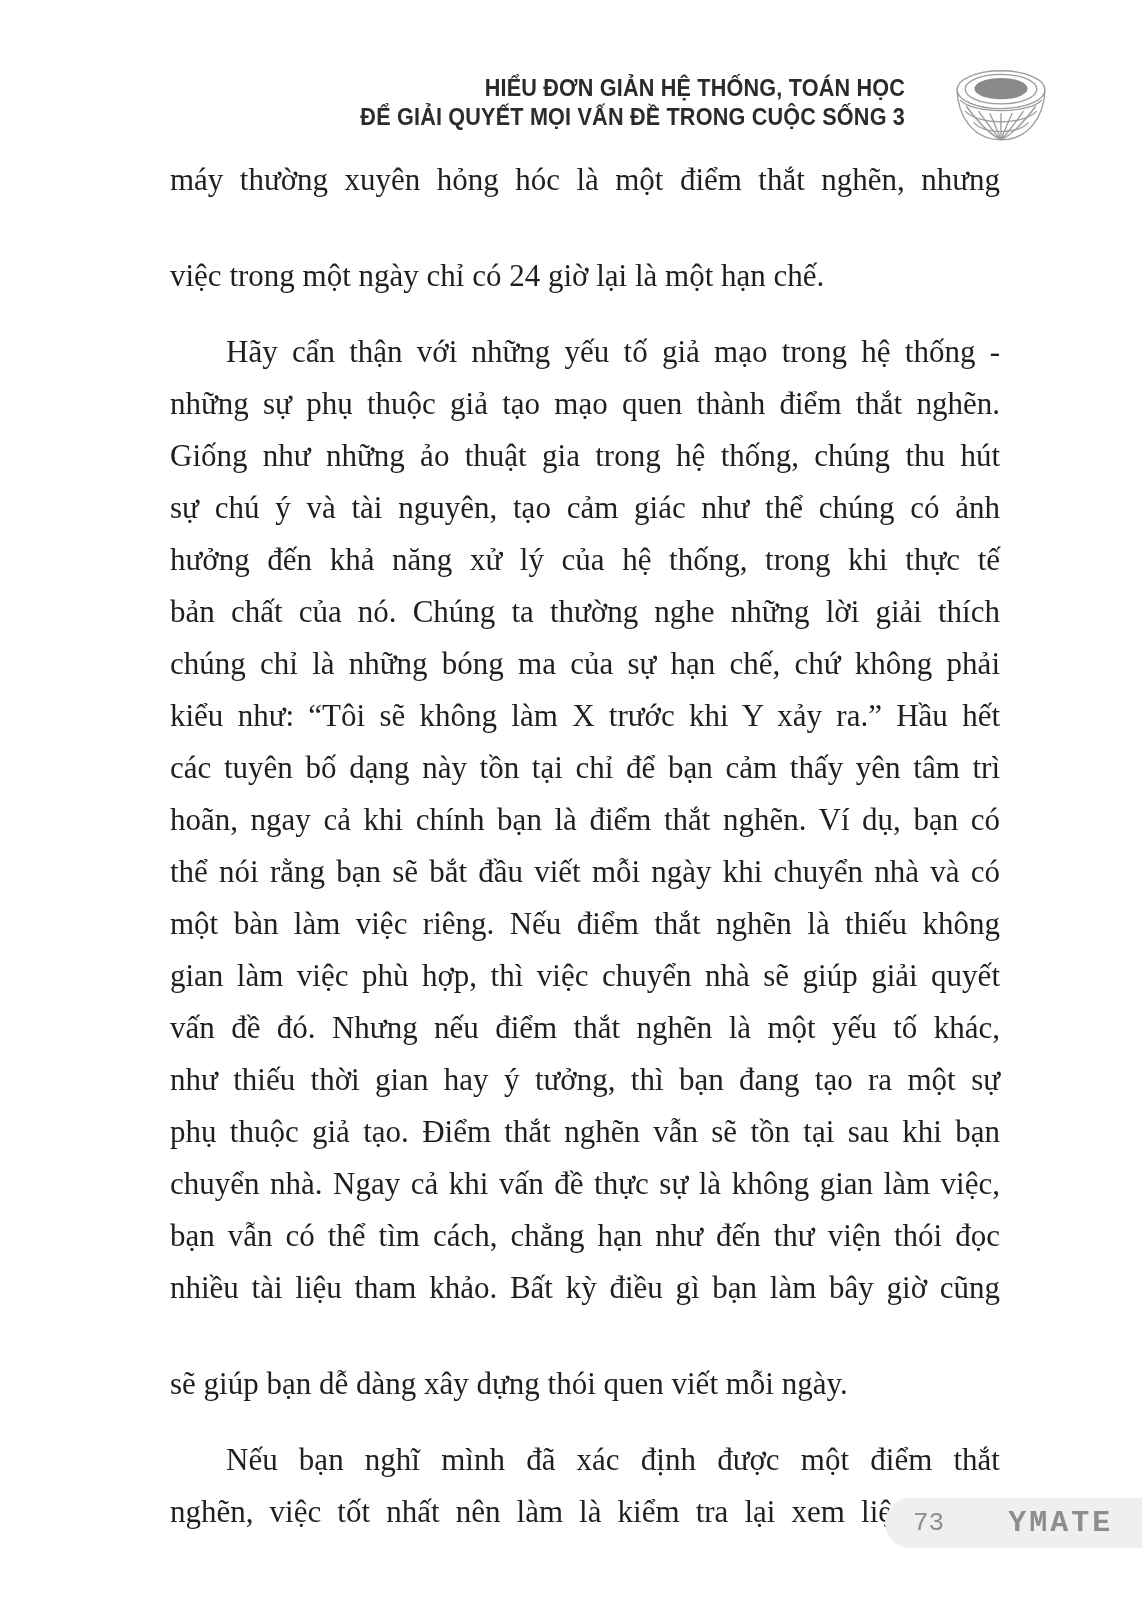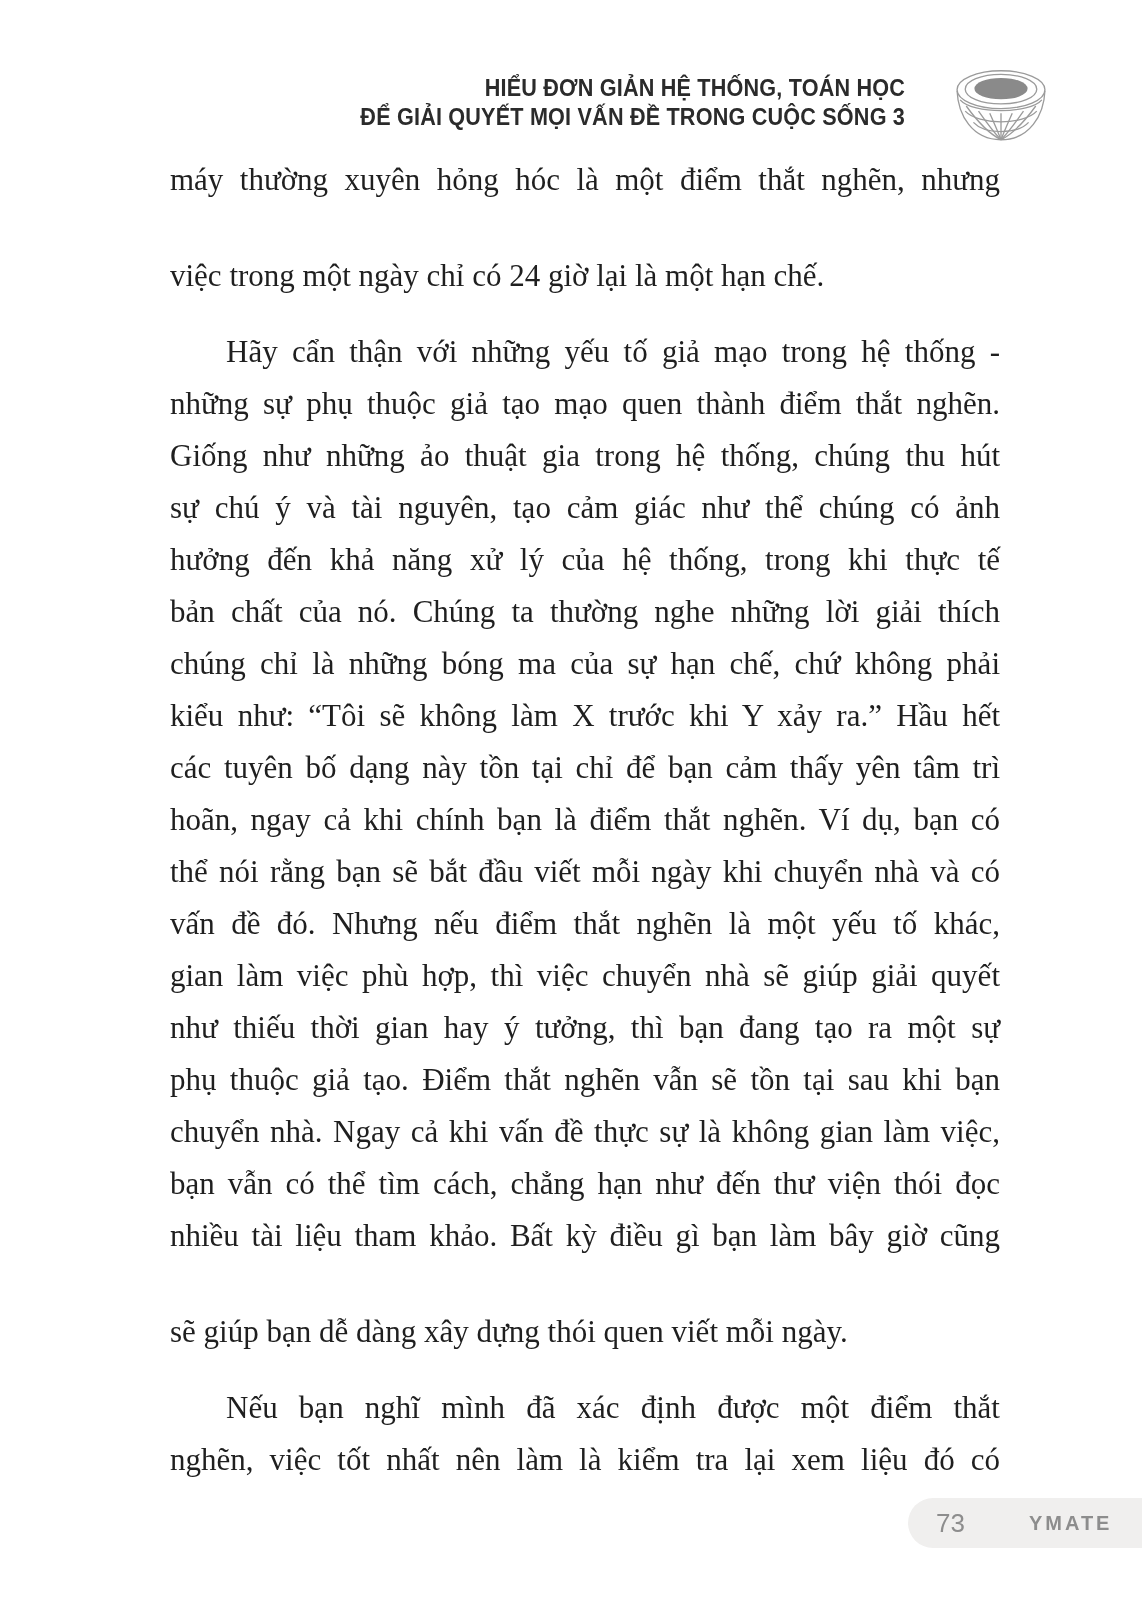--- a/index.html
+++ b/index.html
@@ -52,35 +52,35 @@
     line-height:52px;
     text-align:justify;
     text-align-last:justify;
     text-justify:inter-word;
   }
   .line.last{text-align-last:left;margin-top:44px;}
   .para.indent .line:first-child{text-indent:56px;}
   
   .footer-pill{
     position:absolute;
-    left:908px;right:0;top:1498px;
+    left:885px;right:0;top:1498px;
     height:50px;
     background:var(--pill-bg);
     border-radius:26px 0 0 26px;
     display:flex;
     align-items:center;
     gap:32px;
     padding-left:28px;
     box-sizing:border-box;
-    font-family:Liberation Sans, sans-serif;
+    font-family:Liberation Mono, monospace;
     color:var(--footer-text);
   }
   .page-num{font-size:26px;color:#8d8d8d;}
   .footer-divider{width:2px;height:28px;background:var(--divider);}
-  .brand{font-weight:700;font-size:20px;letter-spacing:3px;color:#8d8d8d;}
+  .brand{font-weight:700;font-size:30px;letter-spacing:3px;color:#8d8d8d;}
   .ymate-icon{width:42px;height:42px;}
 </style>
 </head>
 <body>
 
 <div class="header-title">
   <div>HIỂU ĐƠN GIẢN HỆ THỐNG, TOÁN HỌC</div>
   <div>ĐỂ GIẢI QUYẾT MỌI VẤN ĐỀ TRONG CUỘC SỐNG 3</div>
 </div>
 
@@ -113,22 +113,23 @@
       <div class="line">những sự phụ thuộc giả tạo mạo quen thành điểm thắt nghẽn.</div>
       <div class="line">Giống như những ảo thuật gia trong hệ thống, chúng thu hút</div>
       <div class="line">sự chú ý và tài nguyên, tạo cảm giác như thể chúng có ảnh</div>
       <div class="line">hưởng đến khả năng xử lý của hệ thống, trong khi thực tế</div>
       <div class="line">bản chất của nó. Chúng ta thường nghe những lời giải thích</div>
       <div class="line">chúng chỉ là những bóng ma của sự hạn chế, chứ không phải</div>
       <div class="line">kiểu như: “Tôi sẽ không làm X trước khi Y xảy ra.” Hầu hết</div>
       <div class="line">các tuyên bố dạng này tồn tại chỉ để bạn cảm thấy yên tâm trì</div>
       <div class="line">hoãn, ngay cả khi chính bạn là điểm thắt nghẽn. Ví dụ, bạn có</div>
       <div class="line">thể nói rằng bạn sẽ bắt đầu viết mỗi ngày khi chuyển nhà và có</div>
+      <div class="line">một bàn làm việc riêng. Nếu điểm thắt nghẽn là thiếu không</div>
+      <div class="line">gian làm việc phù hợp, thì việc chuyển nhà sẽ giúp giải quyết</div>
       <div class="line">vấn đề đó. Nhưng nếu điểm thắt nghẽn là một yếu tố khác,</div>
-      <div class="line">gian làm việc phù hợp, thì việc chuyển nhà sẽ giúp giải quyết</div>
       <div class="line">như thiếu thời gian hay ý tưởng, thì bạn đang tạo ra một sự</div>
       <div class="line">phụ thuộc giả tạo. Điểm thắt nghẽn vẫn sẽ tồn tại sau khi bạn</div>
       <div class="line">chuyển nhà. Ngay cả khi vấn đề thực sự là không gian làm việc,</div>
       <div class="line">bạn vẫn có thể tìm cách, chẳng hạn như đến thư viện thói đọc</div>
       <div class="line">nhiều tài liệu tham khảo. Bất kỳ điều gì bạn làm bây giờ cũng</div>
       <div class="line last">sẽ giúp bạn dễ dàng xây dựng thói quen viết mỗi ngày.</div>
     </div>
     <div class="para indent">
       <div class="line">Nếu bạn nghĩ mình đã xác định được một điểm thắt</div>
       <div class="line">nghẽn, việc tốt nhất nên làm là kiểm tra lại xem liệu đó có</div>

